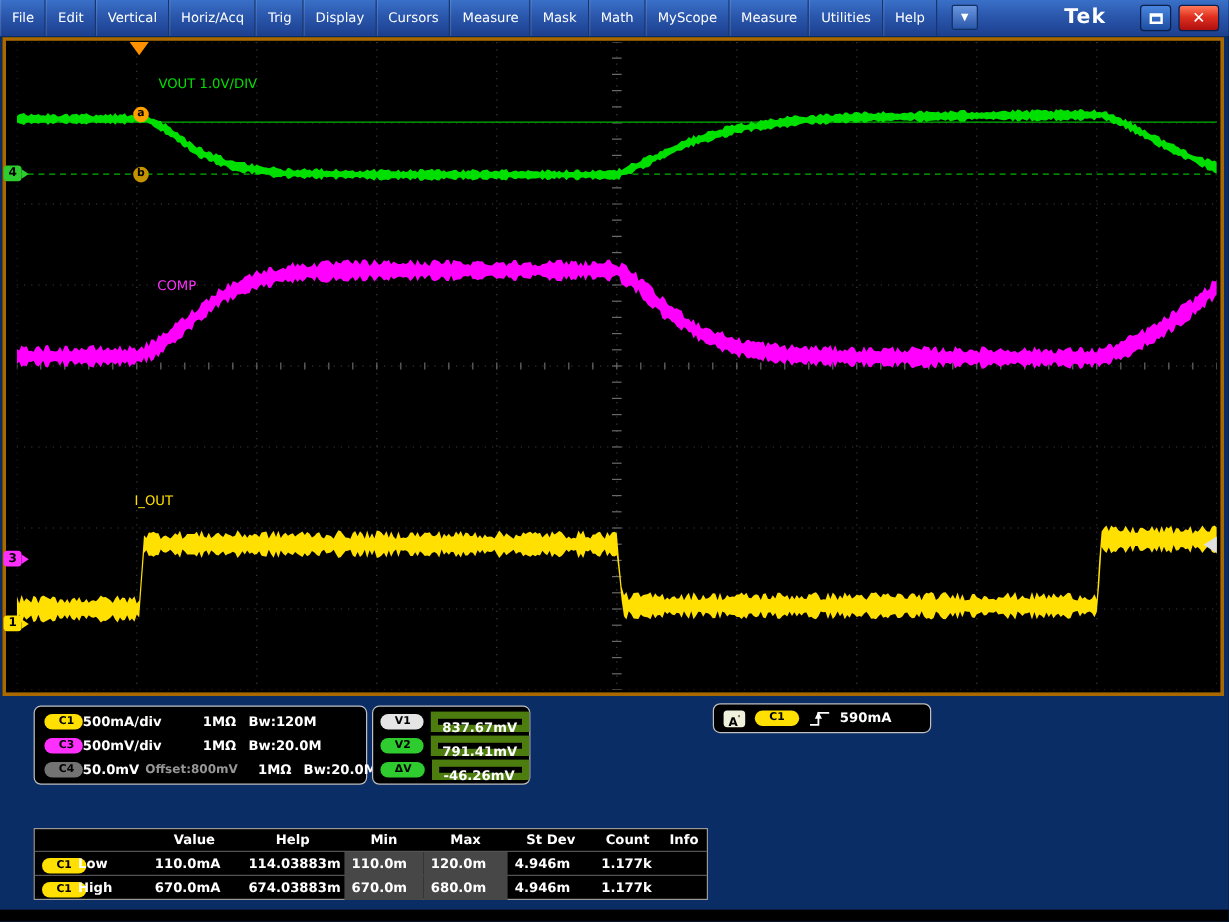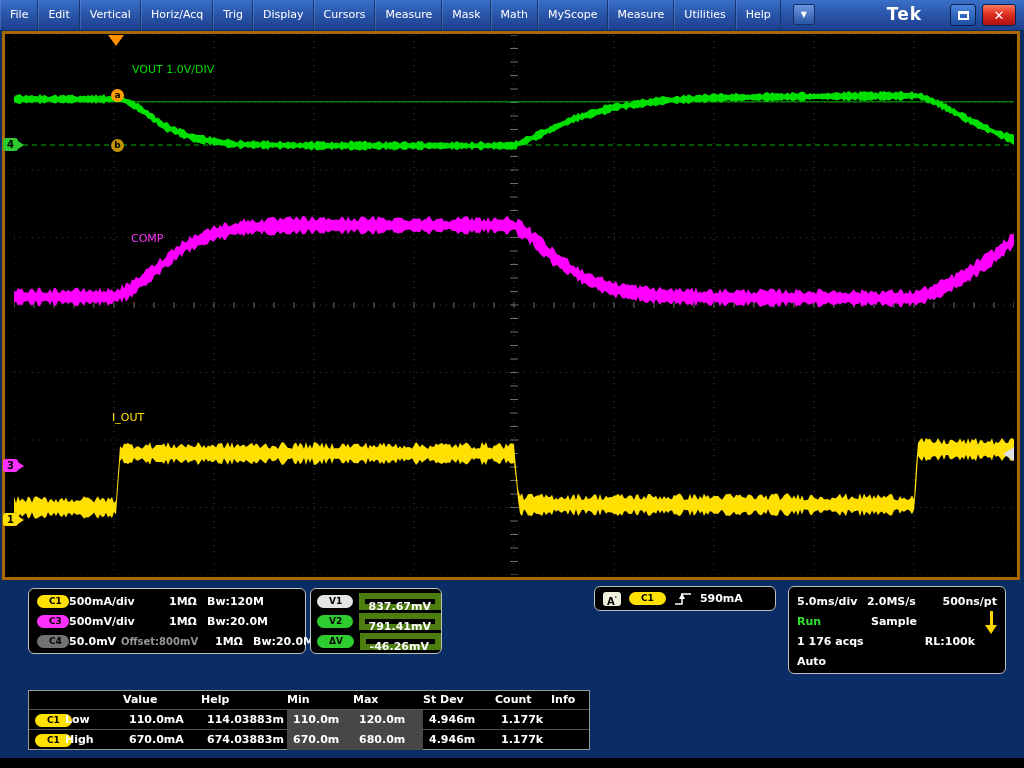--- a/index.html
+++ b/index.html
@@ -68,21 +68,21 @@
   .hz-rl{margin-left:auto;margin-right:22px}
   .dn-arrow{position:absolute;right:12px;top:24px;width:3px;height:14px;background:#ffd700}
   .dn-arrow::after{content:"";position:absolute;left:-5px;top:14px;border:6px solid transparent;border-top:9px solid #ffd700}
 
   
   .meas-table{position:absolute;left:28px;top:690px;width:562px;background:#000;border:1px solid #999;
     color:#fff;font-size:11px;font-weight:bold}
   .m-row{display:grid;grid-template-columns:30px 64px 78px 86px 66px 70px 72px 56px auto;align-items:center;height:20px;border-top:1px solid #555}
   .m-head{height:18px;border-top:none}
   .m-cell{padding-left:6px;white-space:nowrap;height:100%;line-height:20px}
-  .m-h{text-align:left;padding-left:0;line-height:18px}
+  .m-h{text-align:center;padding-left:0;line-height:18px}
   .m-dark{background:#474747}
   .bottom-strip{position:absolute;left:0;top:758px;width:1024px;height:10px;background:#000}
 </style>
 </head>
 <body>
 
 <div class="screen">
 
   <div class="menu-bar">
     <div class="menu-items">
@@ -283,39 +283,20 @@
   <div class="readout-box trig-box">
     <span class="a-badge"><span>A</span><sup>'</sup></span>
     <span class="badge" id="trig-src-badge" style="background: rgb(255, 224, 0);">C1</span>
     <svg class="slope-icon" width="18" height="16" viewBox="0 0 18 16">
       <path d="M1,13 H8 V3 H17" fill="none" stroke="#fff" stroke-width="1.5"></path>
       <path d="M5,8 L11,8 L8,2 Z" fill="#fff"></path>
     </svg>
     <span>590mA</span>
   </div>
 
-  <div class="readout-box hz-box">
-    <div class="hz-row">
-      <span class="hz-tb">5.0ms/div</span>
-      <span class="hz-sr">2.0MS/s</span>
-      <span class="hz-res">500ns/pt</span>
-    </div>
-    <div class="hz-row">
-      <span class="hz-run">Run</span>
-      <span>Sample</span>
-    </div>
-    <div class="hz-row">
-      <span>1 176 acqs</span>
-      <span class="hz-rl">RL:100k</span>
-    </div>
-    <div class="hz-row">
-      <span>Auto</span>
-    </div>
-    <div class="dn-arrow"></div>
-  </div>
 
   <div class="meas-table" id="meas-table">
       <div class="m-row m-head">
         <span class="m-cell m-h"></span>
         <span class="m-cell m-h"></span>
         <span class="m-cell m-h">Value</span>
         <span class="m-cell m-h">Help</span>
         <span class="m-cell m-h">Min</span>
         <span class="m-cell m-h">Max</span>
         <span class="m-cell m-h">St Dev</span>

